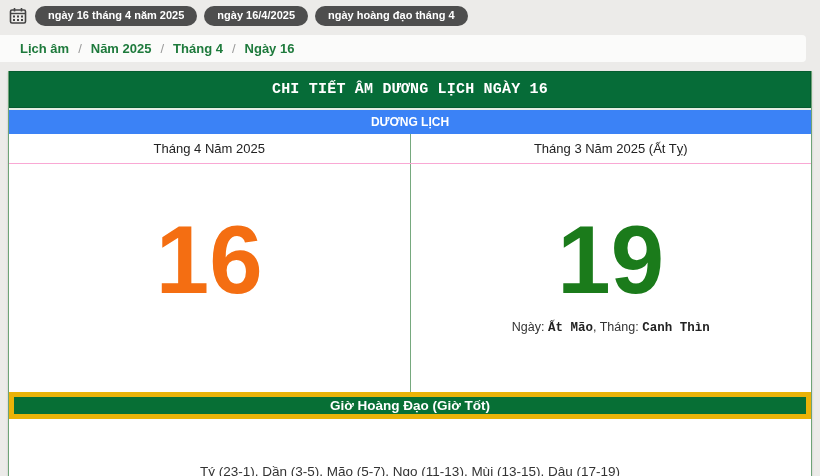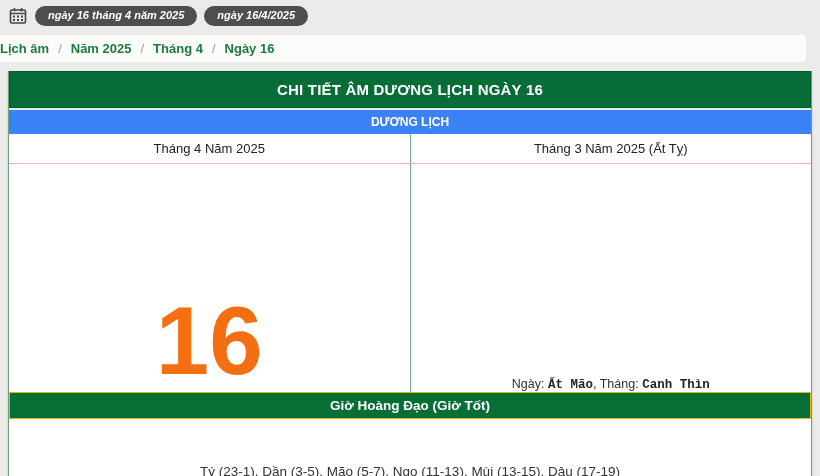--- a/index.html
+++ b/index.html
@@ -5,82 +5,83 @@
   * { box-sizing: border-box; margin: 0; padding: 0; }
   html, body {
     width: 820px; height: 476px; overflow: hidden;
     background: #ecebe9;
     font-family: "Liberation Sans", sans-serif;
   }
 
   
   .tags-row {
     display: flex; align-items: center;
-    padding: 5px 0 0 8px; gap: 7px; height: 27px; font-style: italic;
+    padding: 5px 0 0 8px; gap: 7px; height: 27px;
   }
   .cal-icon { display: inline-flex; width: 20px; height: 20px; align-items: center; justify-content: center; cursor: pointer; }
   .pill {
     background: #4e4e4e; color: #ffffff;
     font-size: 11px; font-weight: bold;
     padding: 4px 13px 5px 13px; border-radius: 11px;
     text-decoration: none; white-space: nowrap; line-height: 1;
     cursor: pointer;
   }
 
   
   .crumb-strip {
     margin-top: 8px; width: 806px; height: 27px;
     background: #fbfbfa; border-radius: 0 4px 4px 0;
-    display: flex; align-items: center; 
+    display: flex; align-items: center; padding-left: 20px;
     font-size: 13px; font-weight: bold;
   }
   .crumb { color: #1e7a3c; text-decoration: none; cursor: pointer; }
   .crumb.current { cursor: default; }
   .crumb-sep { color: #9a9a9a; font-weight: normal; margin: 0 9px; }
 
   
   .detail-box {
     margin: 9px 0 0 8px; width: 804px;
     border: 1px solid #6ea377; border-top: none;
     background: #ffffff;
     box-shadow: 0 1px 2px rgba(0,0,0,0.18);
   }
   .title-bar {
     height: 37px; background: #066c38; border: 1px solid #055c30;
     color: #ffffff; font-size: 15px; font-weight: bold;
     display: flex; align-items: center; justify-content: center;
     letter-spacing: 0.2px;
+    font-family: Liberation Mono, monospace;
   }
   .col-headers { display: flex; height: 26px; background: #3b82f6; border-top: 2px solid #e4efe4; }
   .col-header {
     flex: 1; color: #ffffff; font-size: 12px; font-weight: bold;
     display: flex; align-items: center; justify-content: center;
   }
   .col-header + .col-header { border-left: 1px solid #2e8b4e; }
 
   .month-row { display: flex; height: 30px; border-bottom: 1px solid #f9a8d4; }
   .month-cell {
     flex: 1; font-size: 13px; color: #222222;
     display: flex; align-items: center; justify-content: center;
   }
   .month-cell + .month-cell { border-left: 1px solid #76a97e; }
 
   .day-row { display: flex; height: 228px; }
-  .day-cell { flex: 1; display: flex; flex-direction: column; align-items: center; padding-top: 46px; justify-content: flex-end; }
+  .day-cell { flex: 1; display: flex; flex-direction: column; align-items: center; padding-top: 46px; }
   .day-cell + .day-cell { border-left: 1px solid #76a97e; }
   .big-day { font-size: 96px; font-weight: bold; line-height: 1.05; }
   .big-day.solar { color: #f46e12; }
   .big-day.lunar { color: #1b7b1b; }
   .lunar-line { font-size: 12.5px; color: #333333; margin-top: 9px; }
   .lunar-line.second { margin-top: 14px; }
   .lunar-line b { color: #222222; font-family: Liberation Mono, monospace; }
   .lunar-line .sp { white-space: pre; }
 
   .hours-bar {
-    height: 27px; background: #076f35; border: 1px solid #eab308;
+    height: 27px; background: #076f35; border: 5px solid #eab308;
     color: #ffffff; font-size: 13.5px; font-weight: bold;
     display: flex; align-items: center; justify-content: center;
   }
   .hours-row {
     height: 49px; background: #ffffff;
     display: flex; align-items: center; justify-content: center;
     font-size: 13.5px; color: #333333; margin-top: 28px;
   }
 </style>
 </head>
@@ -100,20 +101,21 @@
             <rect x="8" y="8.5" width="2" height="2"></rect>
             <rect x="12" y="8.5" width="2" height="2"></rect>
           <rect x="4" y="12" width="2" height="2"></rect>
             <rect x="8" y="12" width="2" height="2"></rect>
             <rect x="12" y="12" width="2" height="2"></rect>
         </g>
       </svg>
     </span>
     <a class="pill">ngày 16 tháng 4 năm 2025</a>
     <a class="pill">ngày 16/4/2025</a>
+    <a class="pill">ngày hoàng đạo tháng 4</a>
   </div>
 
   <div class="crumb-strip">
     <a class="crumb">Lịch âm</a>
     <span class="crumb-sep">/</span>
     <a class="crumb">Năm 2025</a>
     <span class="crumb-sep">/</span>
     <a class="crumb">Tháng 4</a>
     <span class="crumb-sep">/</span>
     <a class="crumb current">Ngày 16</a>
@@ -130,20 +132,21 @@
     <div class="month-row">
       <div class="month-cell">Tháng 4 Năm 2025</div>
       <div class="month-cell">Tháng 3 Năm 2025 (Ất Tỵ)</div>
     </div>
 
     <div class="day-row">
       <div class="day-cell">
         <div class="big-day solar">16</div>
       </div>
       <div class="day-cell">
+        <div class="big-day lunar">19</div>
         <div class="lunar-line">
           <span class="sp">Ngày:</span><span class="sp"> </span><b>Ất Mão</b><span class="sp">, </span><span class="sp">Tháng:</span><span class="sp"> </span><b>Canh Thìn</b>
         </div>
       </div>
     </div>
 
     <div class="hours-bar">Giờ Hoàng Đạo (Giờ Tốt)</div>
     <div class="hours-row">Tý (23-1), Dần (3-5), Mão (5-7), Ngọ (11-13), Mùi (13-15), Dậu (17-19)</div>
 
   </div>

